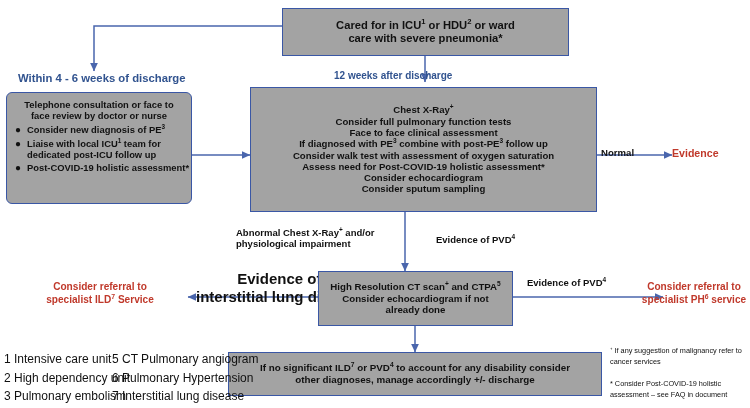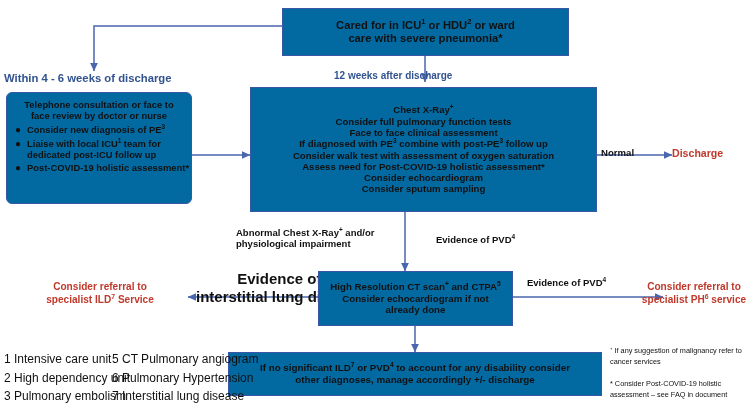--- a/index.html
+++ b/index.html
@@ -9,21 +9,21 @@
     font-family:"Liberation Sans", sans-serif;
     overflow:hidden;
     position:relative;
     color:#1b1b1b;
   }
   #stage{position:relative;width:750px;height:408px;}
 
   .box{
     position:absolute;
     border:1.6px solid #3a57a5;
-    background:#0369a1;
+    background:#a3a3a3;
     box-sizing:border-box;
     display:flex;
     flex-direction:column;
     align-items:center;
     justify-content:center;
     text-align:center;
     font-weight:bold;
     color:#111;
     line-height:1.18;
   }
@@ -119,21 +119,21 @@
 
       <path d="M415,326 L415,352" marker-end="url(#ah)"></path>
     </g>
   </svg>
 
   <div class="box" style="left:282px;top:8px;width:287px;height:48px;font-size:11.2px;">
     <span class="ln">Cared for in ICU<sup>1</sup> or HDU<sup>2</sup> or ward</span>
     <span class="ln">care with severe pneumonia*</span>
   </div>
 
-  <div class="hdr" style="left:4px;top:72px;font-size:11.3px;">Within 4 - 6 weeks of discharge</div>
+  <div class="hdr" style="left:18px;top:72px;font-size:11.3px;">Within 4 - 6 weeks of discharge</div>
 
   <div class="box" style="left:6px;top:92px;width:186px;height:112px;font-size:9.4px;justify-content:flex-start;padding-top:6px;border-radius:6px;">
     <span class="ln">Telephone consultation or face to</span>
     <span class="ln">face review by doctor or nurse</span>
     <div class="bullets" style="margin-top:3px;">
       <div class="bul">
         <span class="dot">●</span>
         <span class="txt">Consider new diagnosis of PE<sup>3</sup></span>
       </div>
       <div class="bul" style="margin-top:2px;">
@@ -155,21 +155,21 @@
     <span class="ln">Face to face clinical assessment</span>
     <span class="ln">If diagnosed with PE<sup>3</sup> combine with post-PE<sup>3</sup> follow up</span>
     <span class="ln">Consider walk test with assessment of oxygen saturation</span>
     <span class="ln">Assess need for Post-COVID-19 holistic assessment*</span>
     <span class="ln">Consider echocardiogram</span>
     <span class="ln">Consider sputum sampling</span>
   </div>
 
   <div class="lbl" style="left:601px;top:147px;font-size:9.6px;">Normal</div>
   <div class="red" style="left:672px;top:147px;font-size:10.6px;">
-    <span>Discharge</span>
+    <span>Evidence</span>
   </div>
 
   <div class="lbl" style="left:236px;top:227px;font-size:9.5px;text-align:left;">
     <span>Abnormal Chest X-Ray<sup>+</sup> and/or</span><br>
     <span>physiological impairment</span>
   </div>
 
   <div class="lbl" style="left:436px;top:234px;font-size:9.5px;">
     <span>Evidence of PVD<sup>4</sup></span>
   </div>

